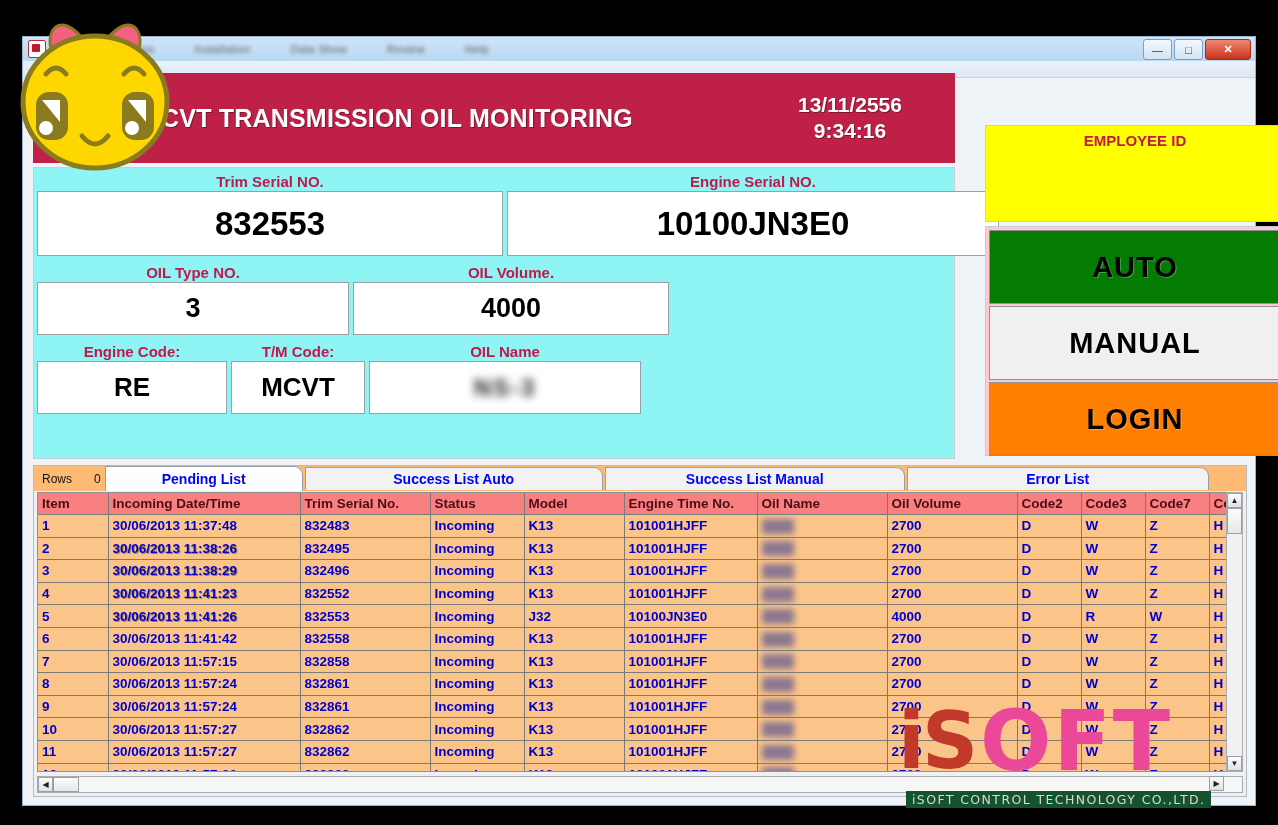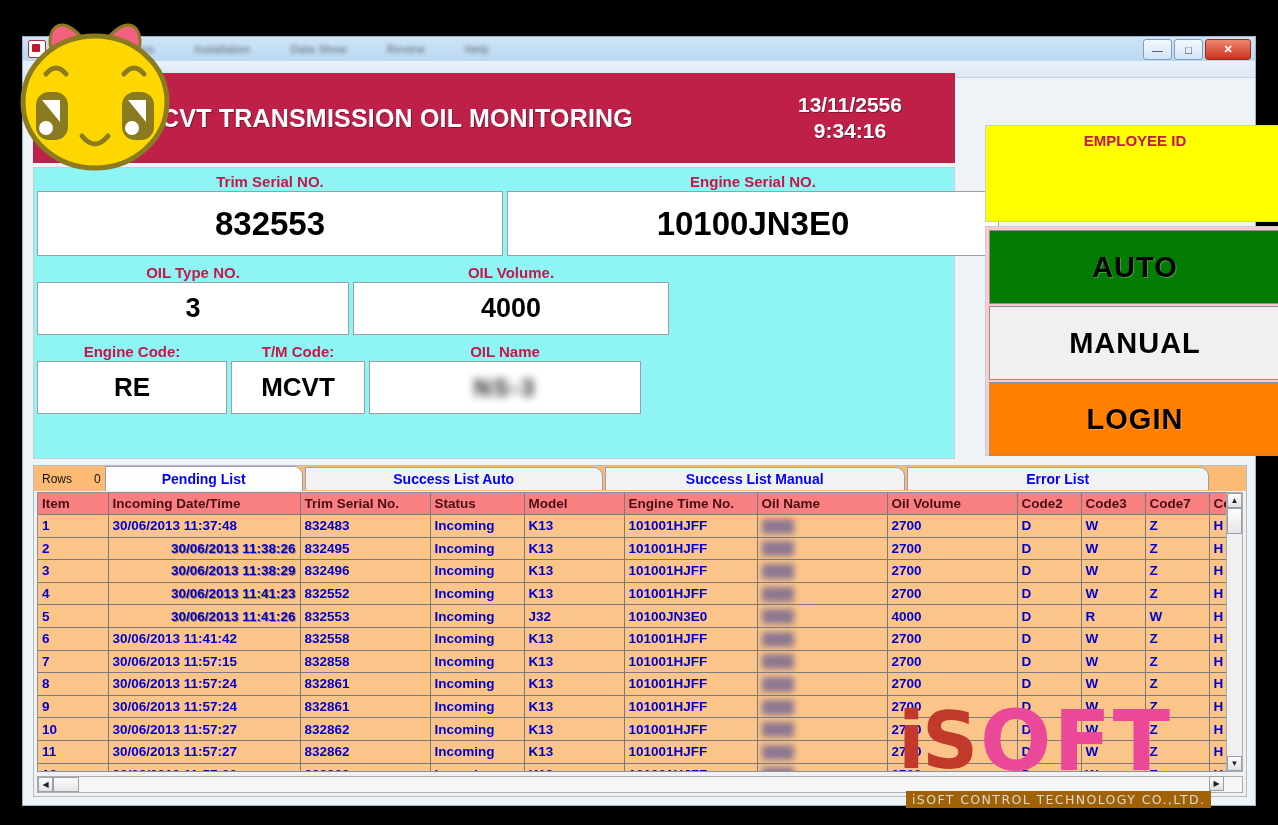--- a/index.html
+++ b/index.html
@@ -93,21 +93,21 @@
   table.grid{border-collapse:collapse;table-layout:fixed;width:1212px;}
   table.grid th{background:#f98080;color:#4a0d16;font-size:13.5px;font-weight:bold;
                 text-align:left;padding:1px 4px;height:19px;
                 border-right:1px solid #7a7a7a;border-bottom:1px solid #7a7a7a;
                 white-space:nowrap;overflow:hidden;}
   table.grid td{background:#fbc58a;color:#0000cd;font-size:13.5px;font-weight:bold;
                 padding:1px 4px;height:19.6px;
                 border-right:1px solid #7a7a7a;border-bottom:1px solid #7a7a7a;
                 white-space:nowrap;overflow:hidden;}
   td.itemcell{background:#f98080;color:#4a0d16;}
-  td.sel{background:#2196f3;color:#fff;text-shadow:1px 1px 0 rgba(0,0,0,.35);text-align:right;}
+  td.sel{background:#2196f3;color:#fff;text-shadow:1px 1px 0 rgba(0,0,0,.35);}
   td.oilname{background:#fbc58a;}
   td.oilname span{display:inline-block;width:32px;height:15px;background:#8b7790;
                   filter:blur(3px);vertical-align:middle;}
 
   
   .vscroll{position:absolute;right:3px;top:26px;width:17px;height:280px;
            background:#f0f0f0;border:1px solid #a9aeb3;box-sizing:border-box;}
   .vsbtn{width:15px;height:15px;background:linear-gradient(#fdfdfd,#e2e2e2);
          border:1px solid #9aa0a6;box-sizing:border-box;display:flex;
          align-items:center;justify-content:center;font-size:8px;color:#222;}
@@ -125,21 +125,21 @@
 
   
   .wm{position:absolute;left:888px;top:688px;width:360px;height:120px;
       pointer-events:none;z-index:40;}
   .wm-i{position:absolute;left:10px;top:8px;font-size:78px;color:#c0392b;
         font-weight:bold;font-family:"DejaVu Sans",sans-serif;letter-spacing:-2px;}
   .wm-s{position:absolute;left:34px;top:8px;font-size:78px;color:#c0392b;
         font-weight:bold;font-family:"DejaVu Sans",sans-serif;}
   .wm-oft{position:absolute;left:92px;top:4px;font-size:84px;color:#ec4899;
           font-weight:bold;font-family:"DejaVu Sans",sans-serif;letter-spacing:2px;}
-  .wm-bar{position:absolute;left:18px;top:103px;background:#a16207;color:#d8d8d8;
+  .wm-bar{position:absolute;left:18px;top:103px;background:#14532d;color:#d8d8d8;
           font-size:12.5px;letter-spacing:1.4px;padding:1px 6px;white-space:nowrap;
           font-family:"DejaVu Sans",sans-serif;}
 
   
   .mascot{position:absolute;left:10px;top:4px;width:170px;height:170px;z-index:60;}
 </style>
 </head>
 <body>
 
 <div id="root">

